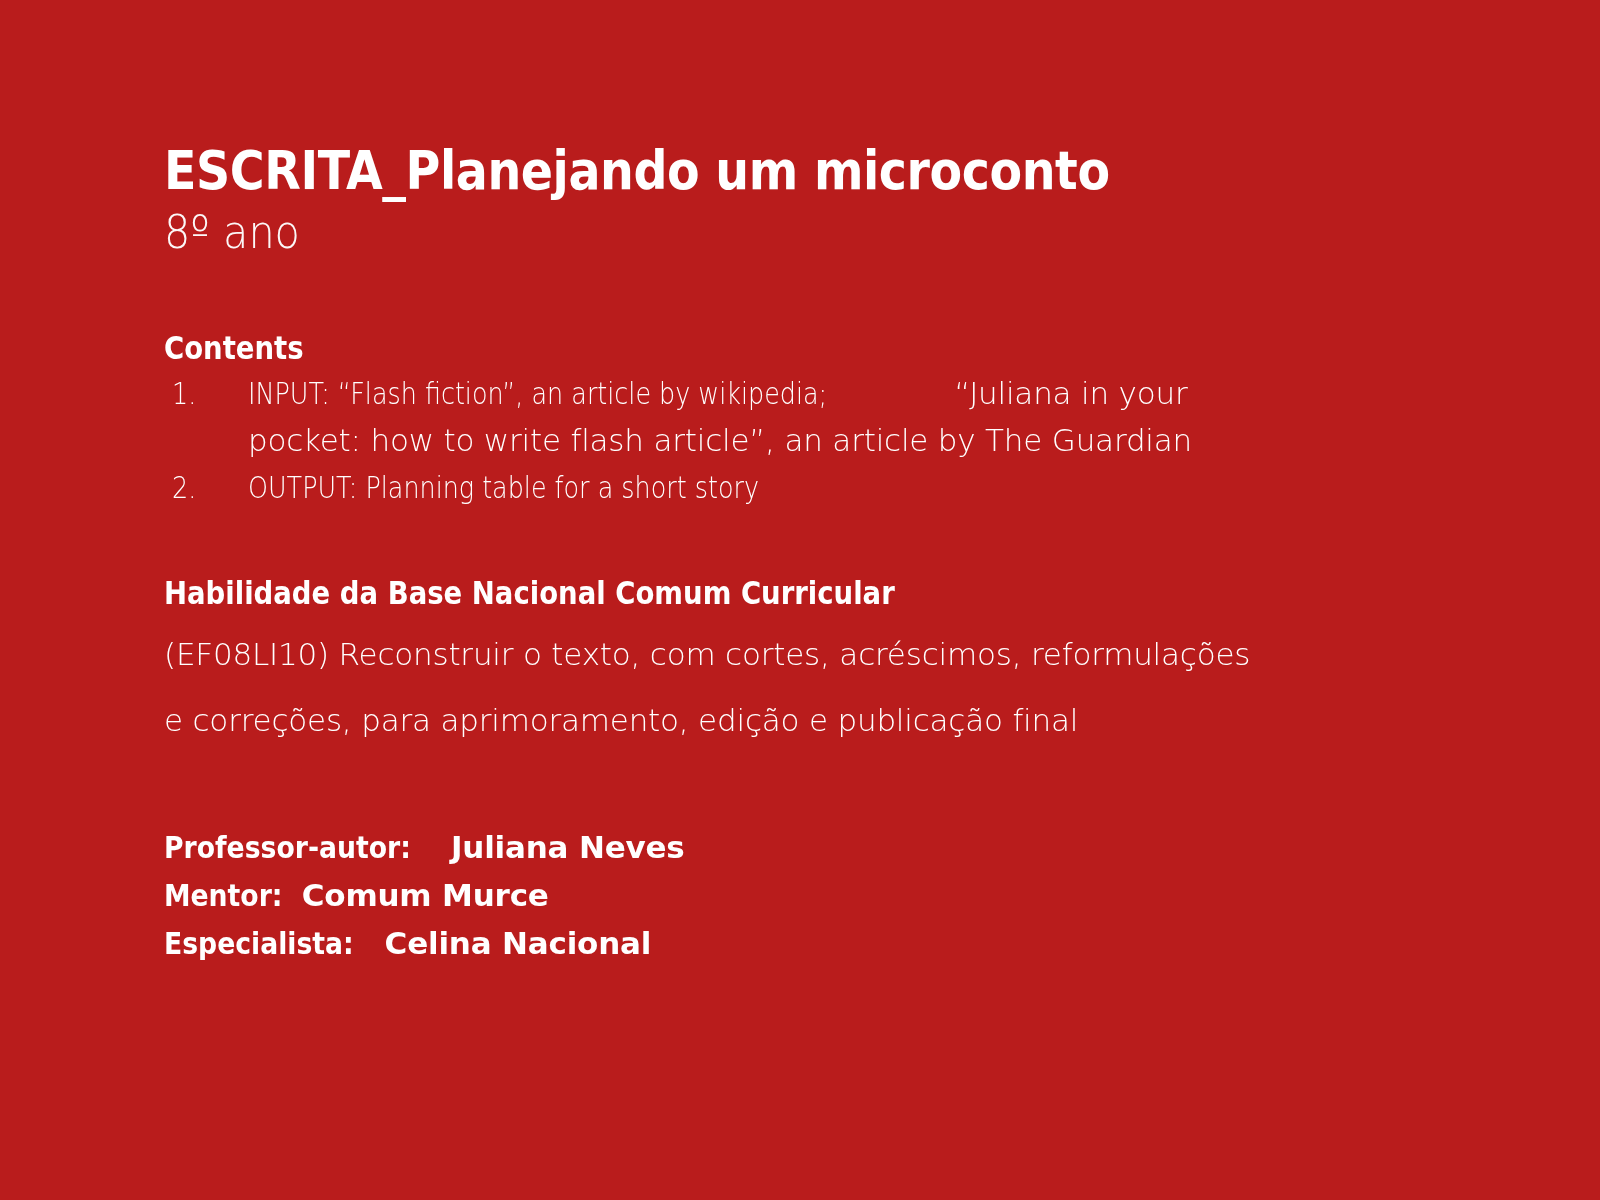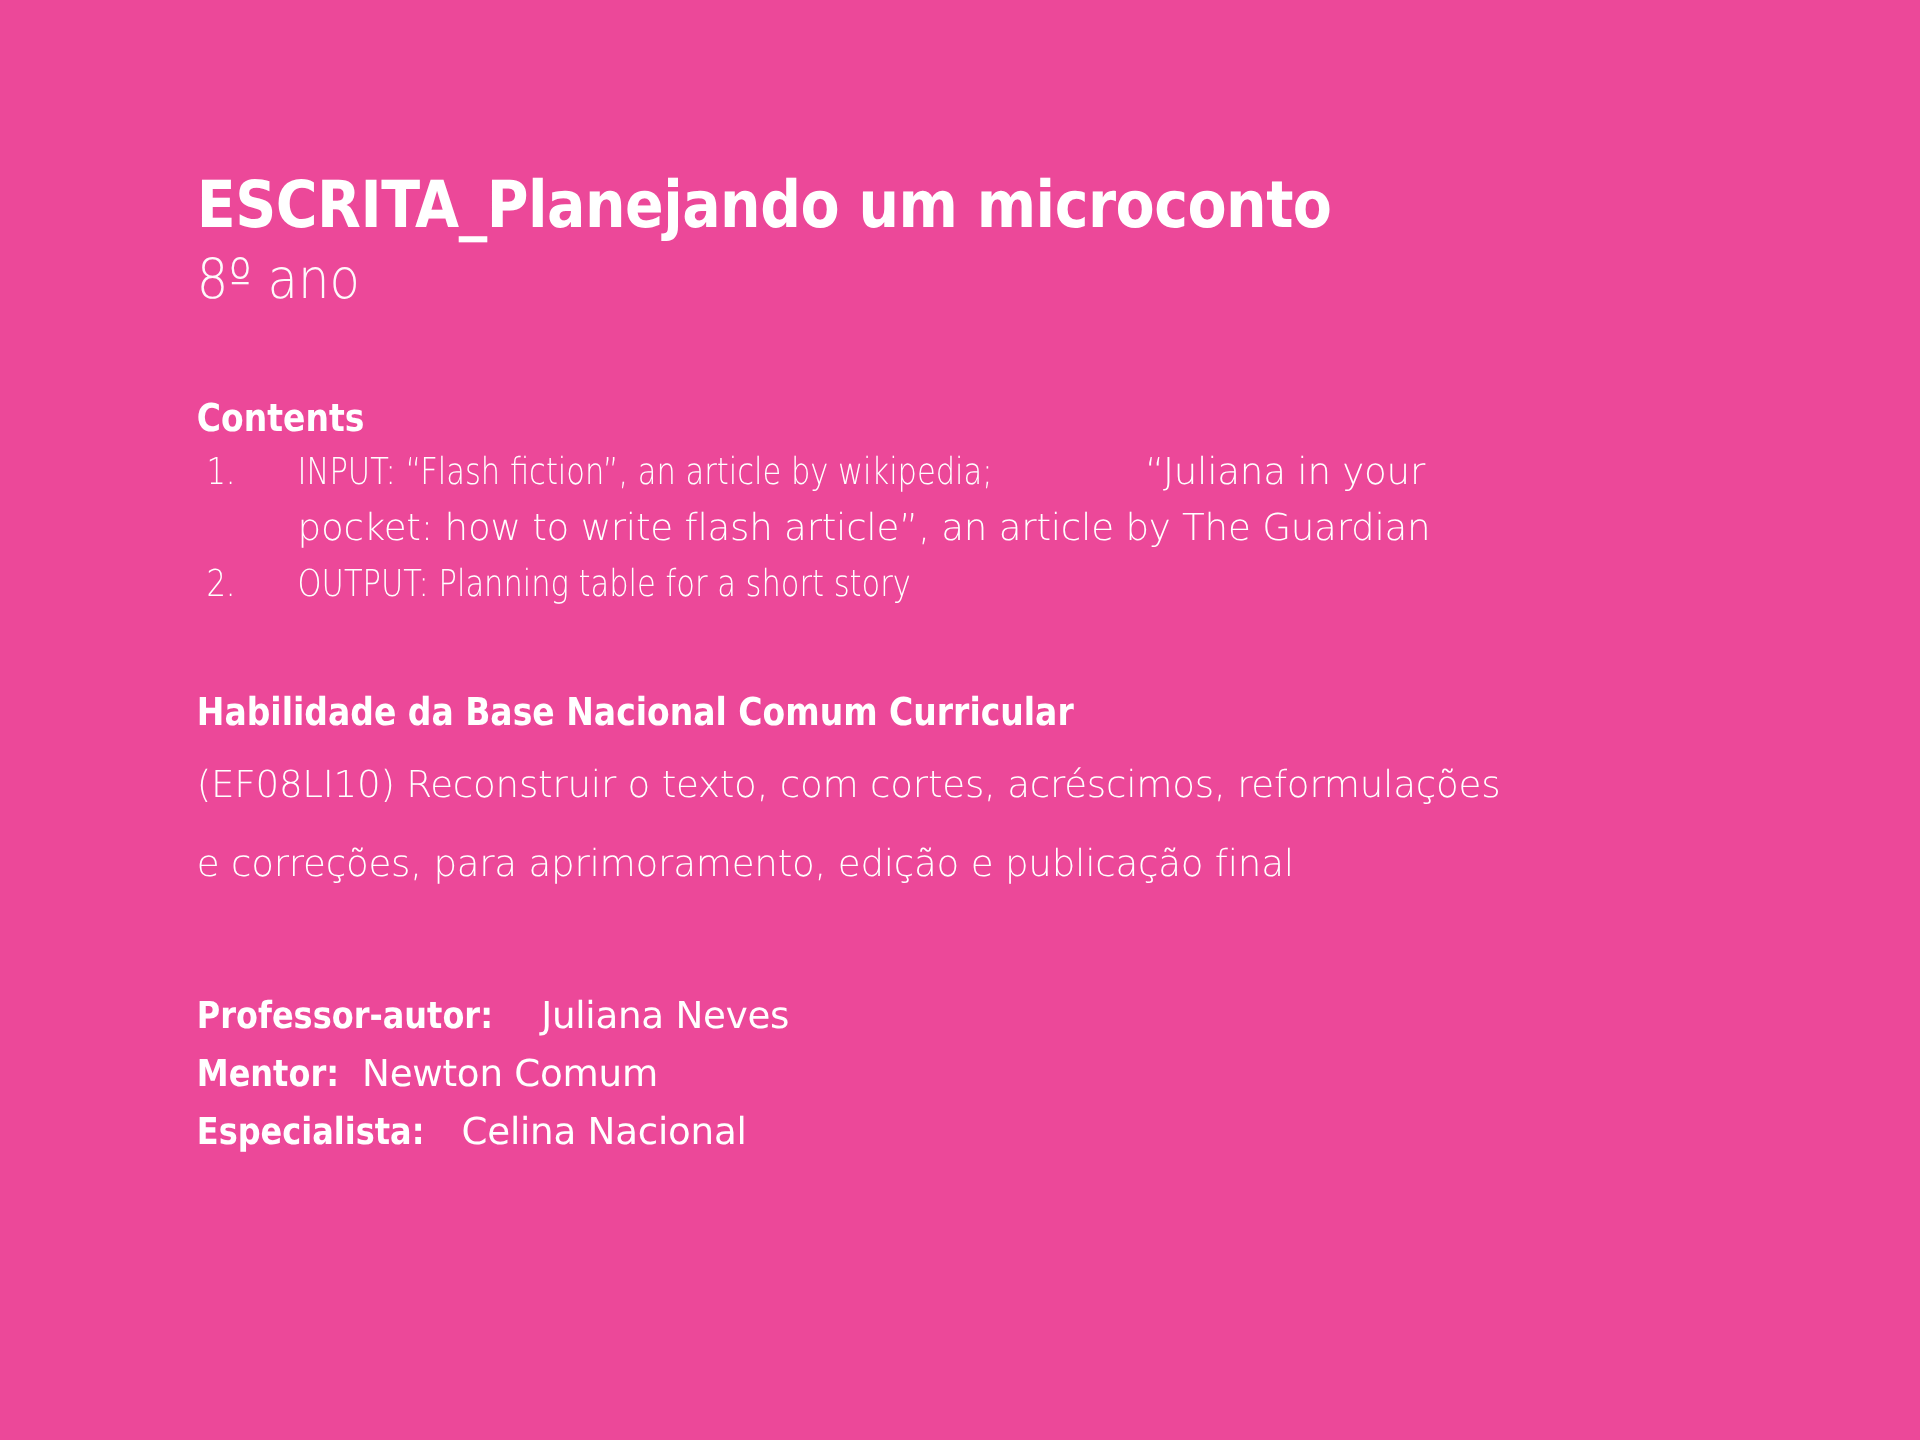--- a/index.html
+++ b/index.html
@@ -132,29 +132,29 @@
     white-space: nowrap;
   }
   .credit-line .label {
     display: inline-block;
     font-weight: bold;
     transform: scaleX(0.86);
     transform-origin: left center;
     font-family: "DejaVu Sans", sans-serif;
   }
   .credit-line .value {
-    font-weight: 400;
+    font-weight: 700;
     font-family: "DejaVu Sans", sans-serif;
     letter-spacing: -0.2px;
   }
 </style>
 </head>
 <body style="background: rgb(165, 74, 156);">
 
-<div id="slide" style="background: #ec4899; color: rgb(255, 255, 255);">
+<div id="slide" style="background: #b91c1c; color: rgb(255, 255, 255);">
   <div class="content">
 
     <h1 class="title">ESCRITA_Planejando um microconto</h1>
     <div class="subtitle">8º ano</div>
 
     <div id="contents-block">
       <div class="section-heading">Contents</div>
 
       <ol class="contents-list">
         <li class="li-1">
@@ -170,21 +170,21 @@
     <div id="bncc-block">
       <div class="section-heading">Habilidade da Base Nacional Comum Curricular</div>
       <p class="bncc-text">(EF08LI10) Reconstruir o texto, com cortes, acréscimos, reformulações e correções, para aprimoramento, edição e publicação final</p>
     </div>
 
     <div id="credits-block">
       <div class="credit-line">
         <span class="label">Professor-autor:</span><span class="value">Juliana Neves</span>
       </div>
       <div class="credit-line">
-        <span class="label">Mentor:</span><span class="value">Newton Comum</span>
+        <span class="label">Mentor:</span><span class="value">Comum Murce</span>
       </div>
       <div class="credit-line">
         <span class="label">Especialista:</span><span class="value">Celina Nacional</span>
       </div>
     </div>
 
   </div>
 </div>
 
 </body></html>

